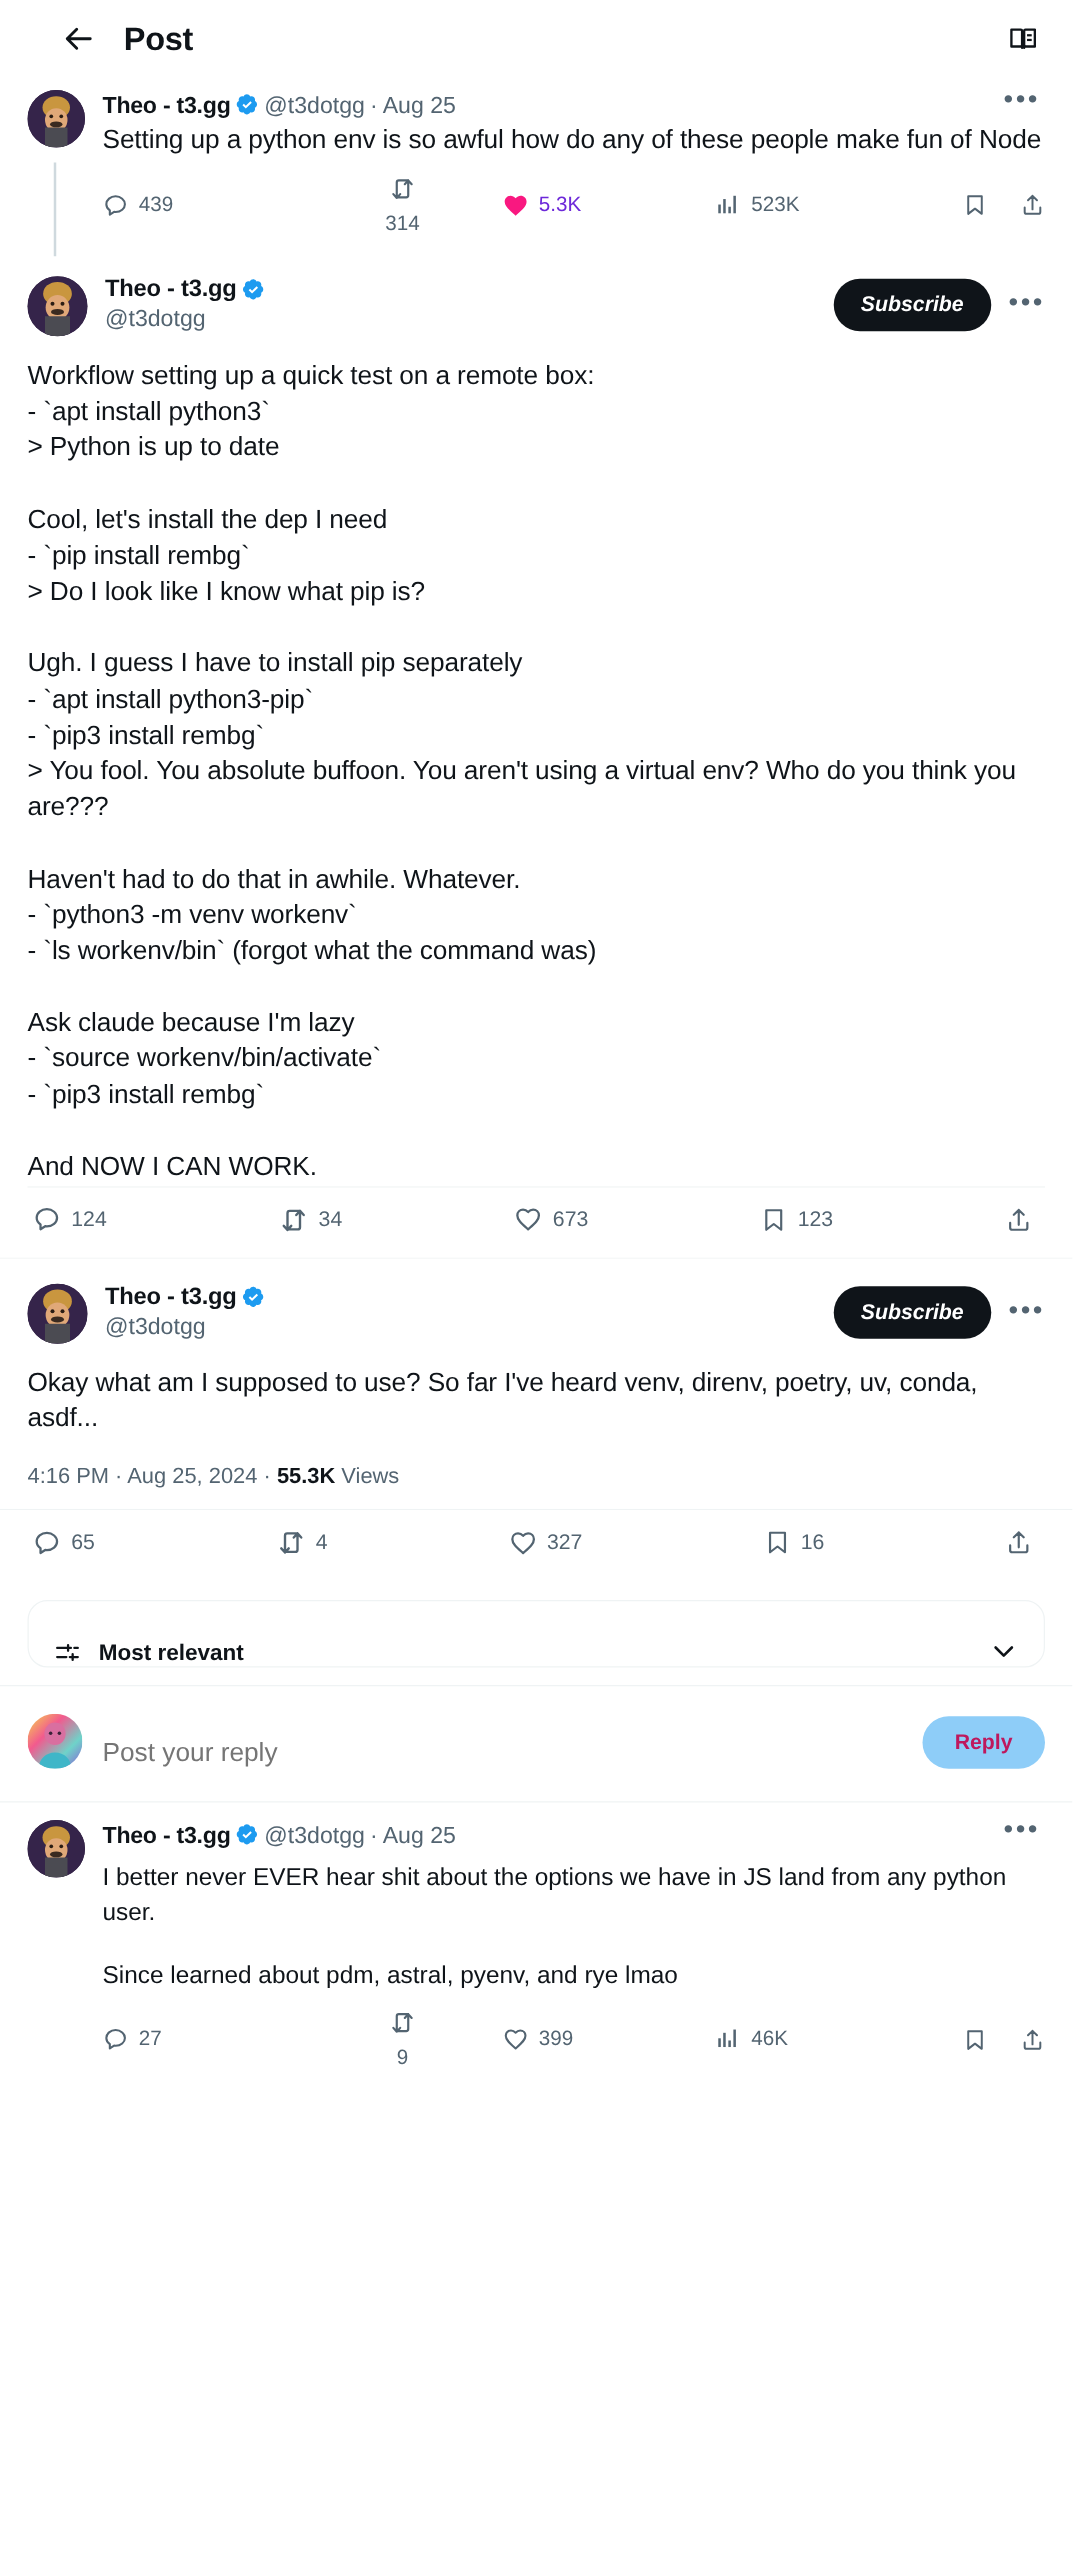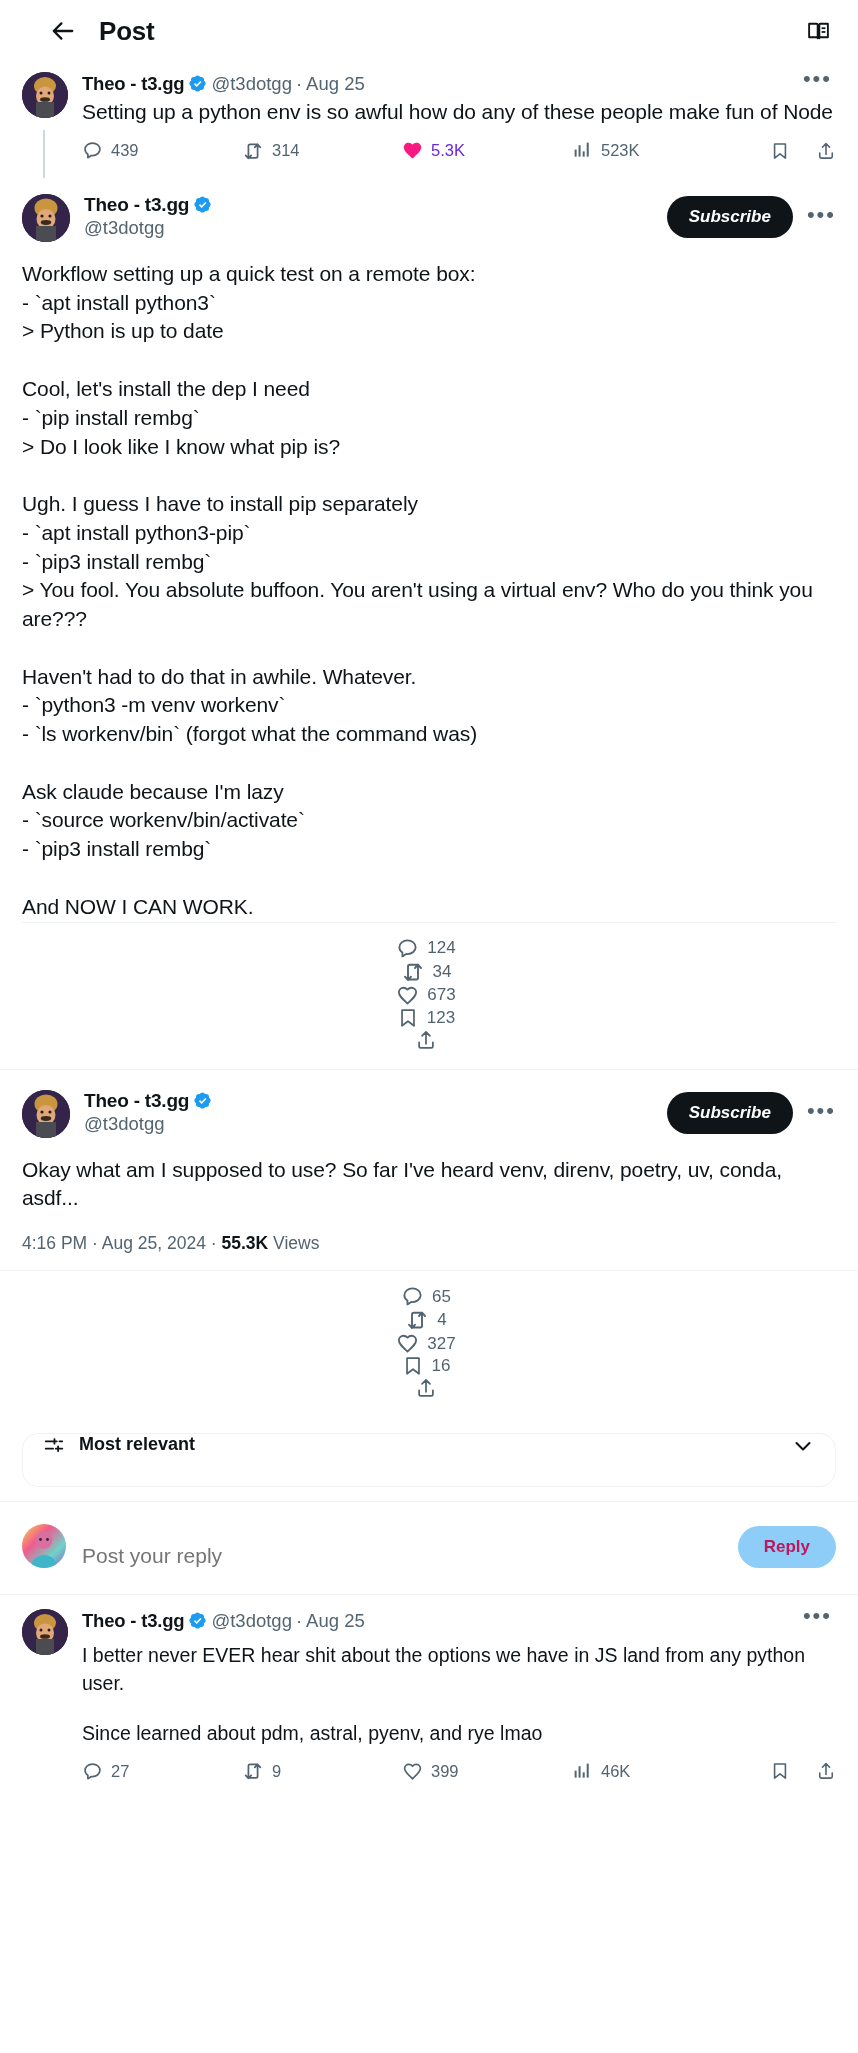--- a/index.html
+++ b/index.html
@@ -121,35 +121,34 @@
     font-size: 16.5px;
   }
   .action {
     display: flex;
     align-items: center;
     gap: 8px;
     cursor: pointer;
   }
   .actions.compact .action { flex: 0 0 auto; }
   .actions.compact .a-reply  { width: 160px; }
-  .actions.compact .a-repost { width: 160px; }
+  .actions.compact .a-repost { width: 160px; flex-direction: column; }
   .actions.compact .a-like   { width: 170px; }
   .actions.compact .a-views  { width: 150px; }
   .actions.compact .a-bookmark { margin-left: auto; margin-right: 26px; }
 
   .action.liked { color: #6d28d9; }
   .action svg { display: block; }
 
   
   .actions.full {
     justify-content: space-between;
     padding: 0 10px 18px 4px;
     margin-top: 14px;
     font-size: 17px;
-    flex-direction: column;
   }
 
   .divider { height: 1px; background: #eff3f4; margin: 0 22px; }
   .divider.full { margin: 0; }
 
   
   .focal-head {
     display: flex;
     align-items: flex-start;
     padding-top: 16px;
@@ -205,21 +204,21 @@
   }
   .meta-row b { color: #0f1419; font-weight: 700; }
 
   
   .sort-wrap { padding: 16px 22px 14px 22px; }
   .sort-box {
     border: 1px solid #eff3f4;
     border-radius: 16px;
     height: 54px;
     display: flex;
-    align-items: flex-start;
+    align-items: flex-end;
     padding: 0 20px;
     cursor: pointer;
     background: #fff;
   }
   .sort-label {
     font-weight: 700;
     font-size: 18px;
     margin-left: 14px;
     flex: 1 1 auto;
   }

